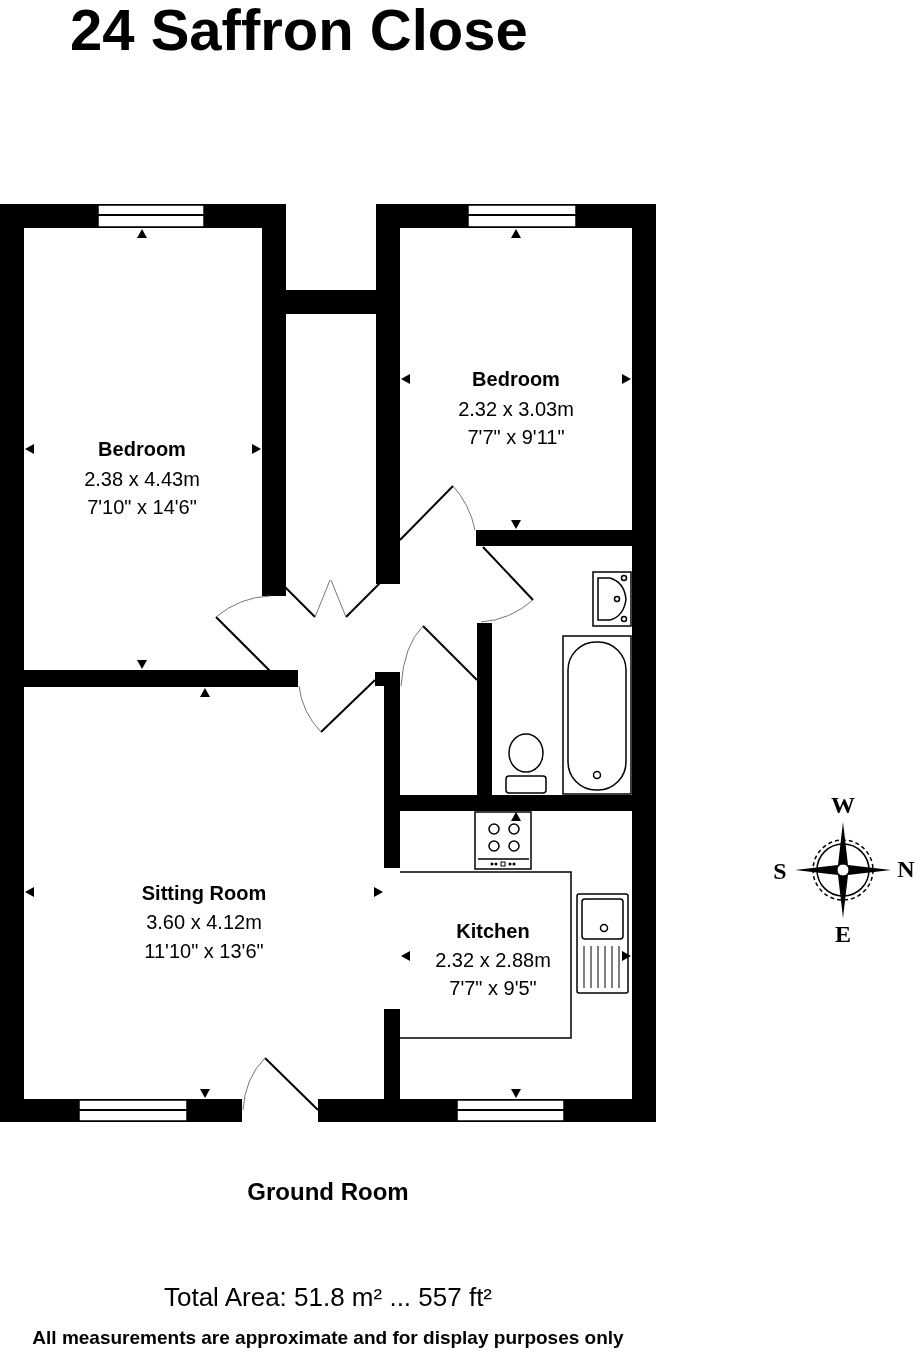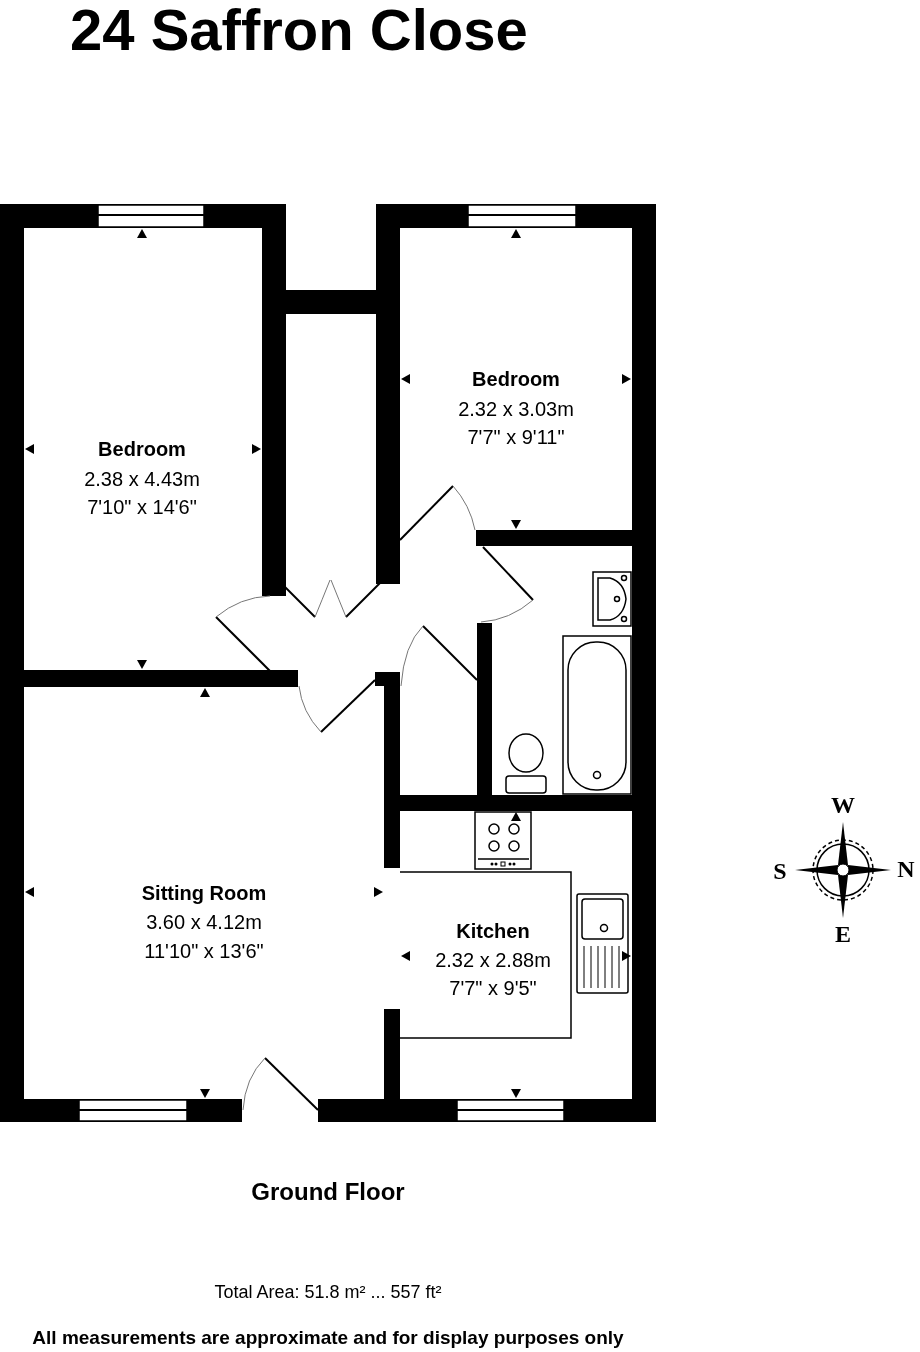--- a/index.html
+++ b/index.html
@@ -2,21 +2,21 @@
 <html><head>
 <meta charset="utf-8">
 <style>
   html, body { margin: 0; padding: 0; background: #ffffff; }
   body { width: 920px; height: 1352px; position: relative; overflow: hidden; font-family: "Liberation Sans", sans-serif; color: #000; }
   .title { position: absolute; left: 70px; top: -4px; font-size: 58px; font-weight: bold; letter-spacing: 0px; white-space: nowrap; }
   svg.plan { position: absolute; left: 0; top: 0; }
   .room-name { font-family: "Liberation Sans", sans-serif; font-weight: bold; font-size: 20px; }
   .room-dim { font-family: "Liberation Sans", sans-serif; font-size: 20px; }
   .floor-label { position: absolute; left: 0; width: 656px; top: 1178px; text-align: center; font-size: 24px; font-weight: bold; }
-  .total-area { position: absolute; left: 0; width: 656px; top: 1282px; text-align: center; font-size: 18px; }
+  .total-area { position: absolute; left: 0; width: 656px; top: 1282px; text-align: center; font-size: 26px; }
   .disclaimer { position: absolute; left: 0; width: 656px; top: 1327px; text-align: center; font-size: 19px; font-weight: bold; }
   .compass-letter { font-family: "Liberation Serif", serif; font-weight: bold; font-size: 24px; }
 </style>
 </head>
 <body>
 
 <div class="title">24 Saffron Close</div>
 
 <svg class="plan" width="920" height="1352" viewBox="0 0 920 1352">
 
@@ -214,15 +214,15 @@
     <polygon points="795,870 838,865 843,870 838,875" fill="#000"></polygon>
     <polygon points="891,870 848,865 843,870 848,875" fill="#000"></polygon>
     <circle cx="843" cy="870" r="6" fill="#fff" stroke="#000" stroke-width="1"></circle>
     <text class="compass-letter" x="843" y="813" text-anchor="middle">W</text>
     <text class="compass-letter" x="843" y="942" text-anchor="middle">E</text>
     <text class="compass-letter" x="780" y="879" text-anchor="middle">S</text>
     <text class="compass-letter" x="906" y="877" text-anchor="middle">N</text>
   </g>
 </svg>
 
-<div class="floor-label">Ground Floor</div>
+<div class="floor-label">Ground Room</div>
 <div class="total-area">Total Area: 51.8 m² ... 557 ft²</div>
 <div class="disclaimer">All measurements are approximate and for display purposes only</div>
 
 </body></html>

